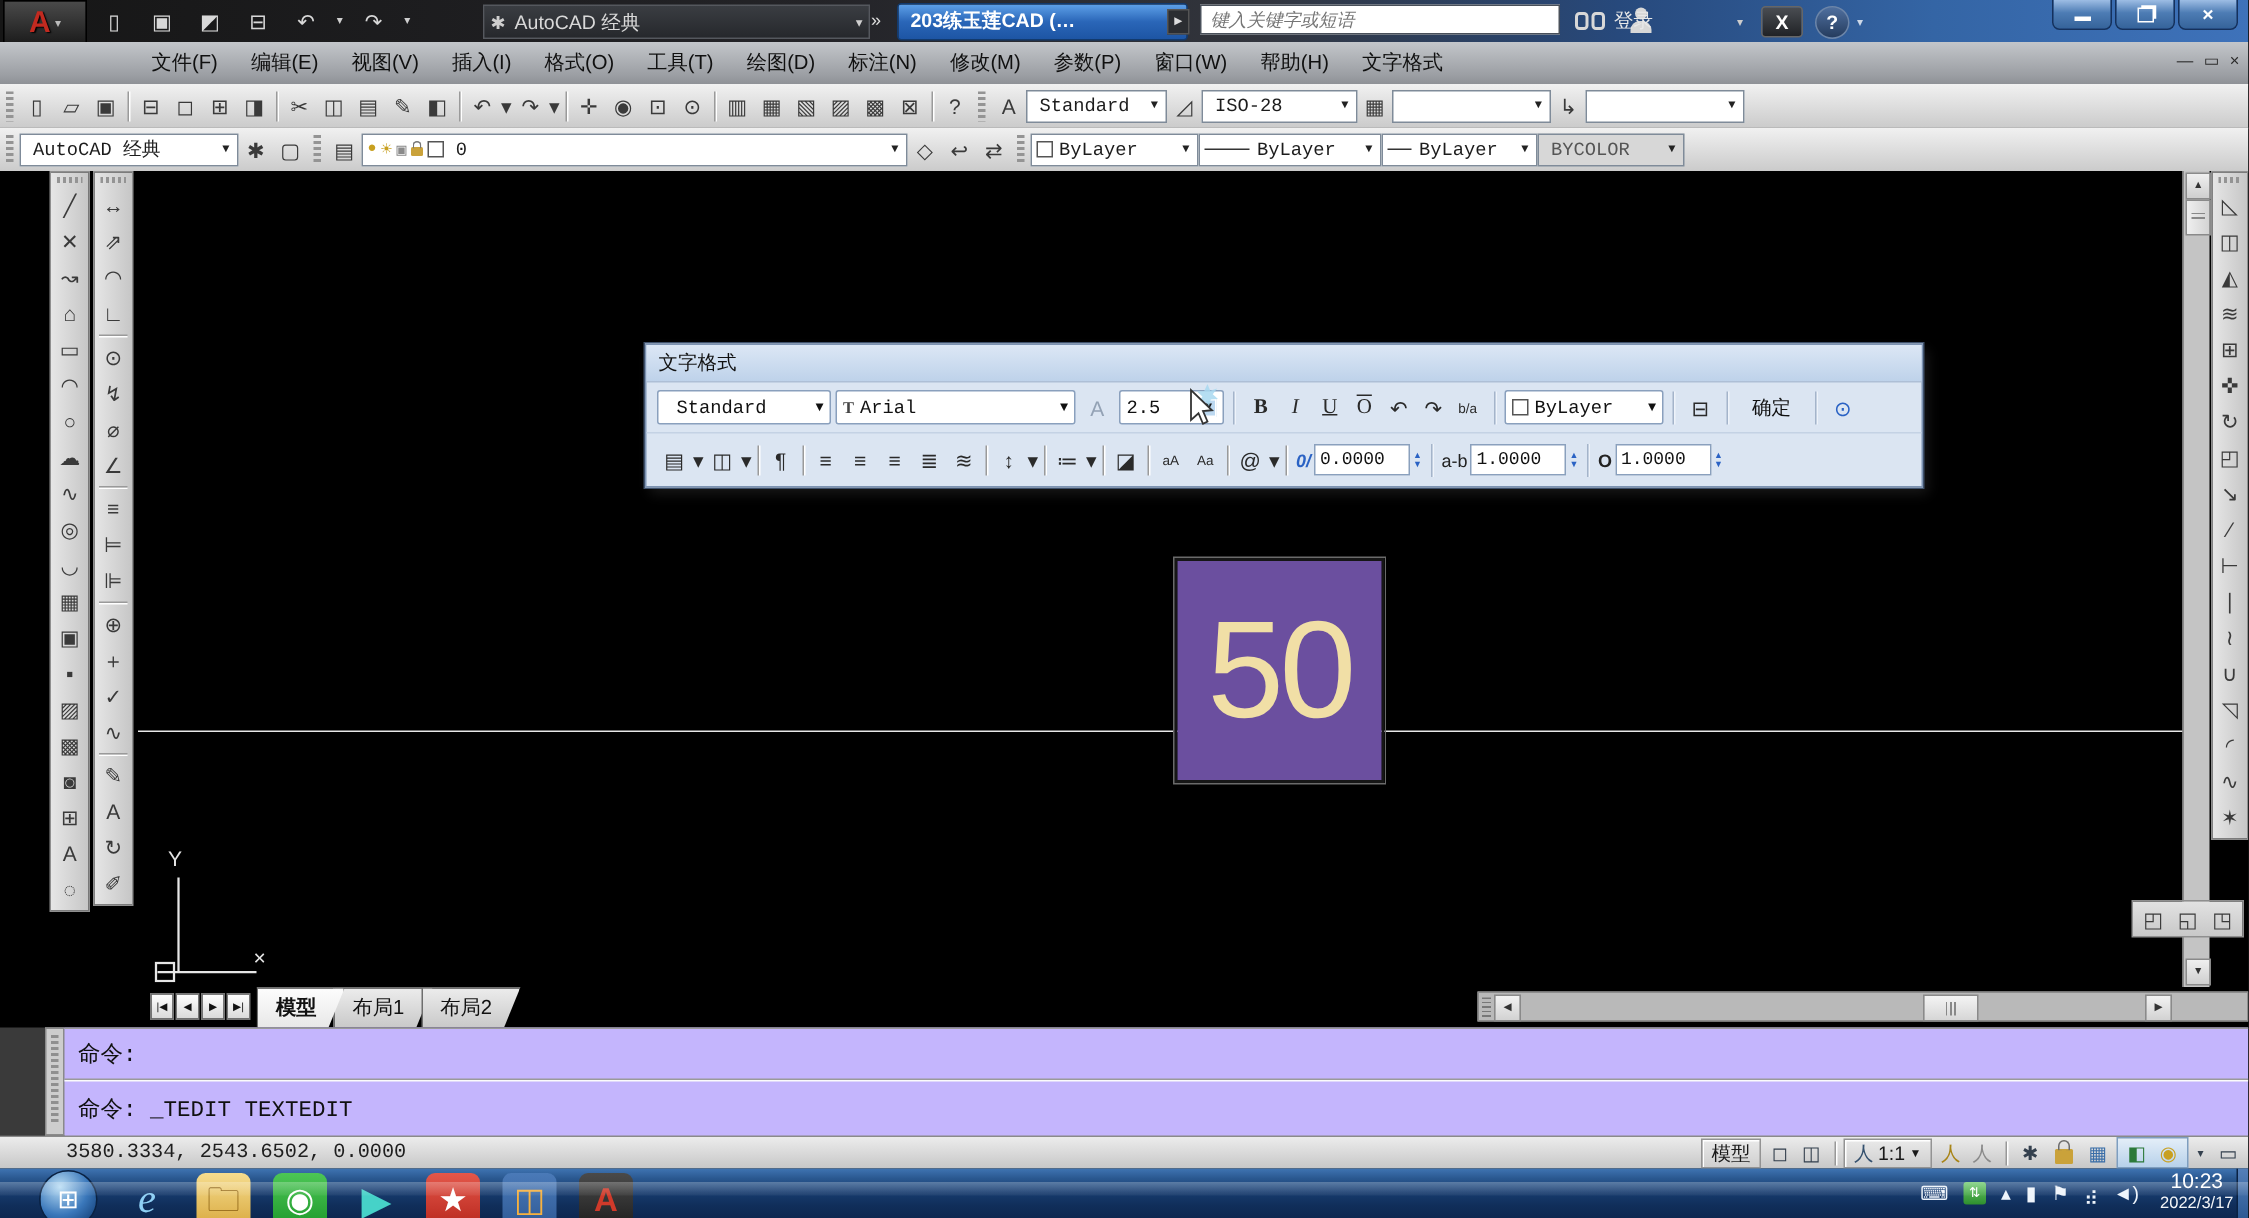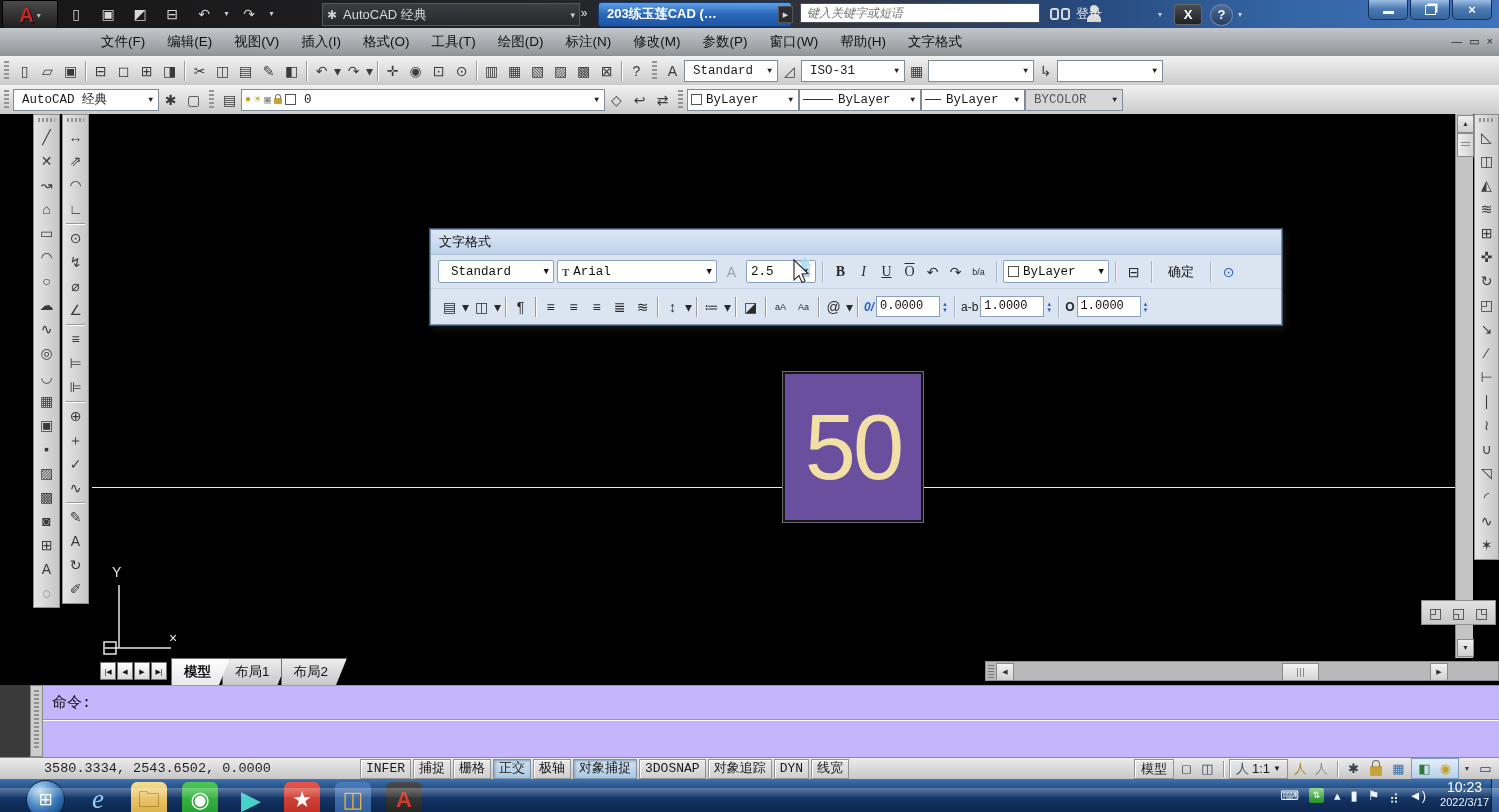--- a/index.html
+++ b/index.html
@@ -322,21 +322,21 @@
         <span class="tbi">?</span>
       </span>
     <span class="hgrip"></span>
     <span class="tbi">A</span>
     <span class="tcombo" style="width:86px">
       <span class="ct">Standard</span>
       <span class="car">▼</span>
     </span>
     <span class="tbi">◿</span>
     <span class="tcombo" style="width:96px">
-      <span class="ct">ISO-31</span>
+      <span class="ct">ISO-28</span>
       <span class="car">▼</span>
     </span>
     <span class="tbi">▦</span>
     <span class="tcombo" style="width:98px">
       <span class="ct"></span>
       <span class="car">▼</span>
     </span>
     <span class="tbi">↳</span>
     <span class="tcombo" style="width:98px">
       <span class="ct"></span>
@@ -636,37 +636,26 @@
     </div>
   </div>
 
   <div id="cmd" class="abs">
     <div id="cmdgrip">
         <i></i>
       </div>
     <div id="cmdbody">
       <div id="cmdhist">命令:</div>
       <div id="cmddiv"></div>
+      <div id="cmdline">命令: _TEDIT TEXTEDIT</div>
     </div>
   </div>
 
   <div id="status" class="abs">
     <div id="coords">3580.3334, 2543.6502, 0.0000</div>
-    <div id="toggles">
-        <span class="tog">INFER</span>
-        <span class="tog">捕捉</span>
-        <span class="tog">栅格</span>
-        <span class="tog active">正交</span>
-        <span class="tog">极轴</span>
-        <span class="tog active">对象捕捉</span>
-        <span class="tog">3DOSNAP</span>
-        <span class="tog">对象追踪</span>
-        <span class="tog">DYN</span>
-        <span class="tog">线宽</span>
-      </div>
     <div id="sright">
       <span class="sbtn">模型</span>
       <span style="display:flex">
           <span class="si">◻</span>
           <span class="si">◫</span>
         </span>
       <span class="ssep"></span>
       <span class="sbtn" style="display:inline-flex;align-items:center;gap:3px">
         <span style="color:#34506e">人</span>
         <span>1:1</span>

